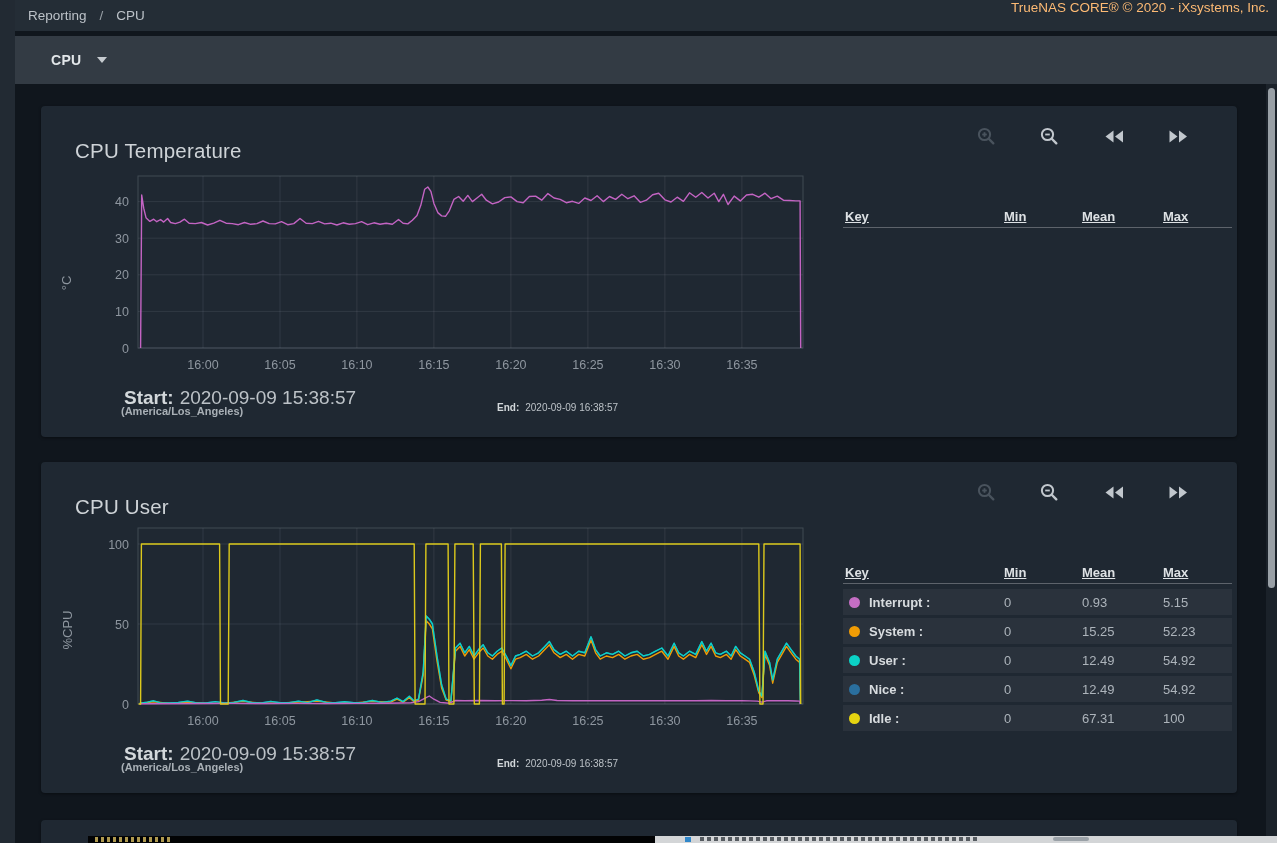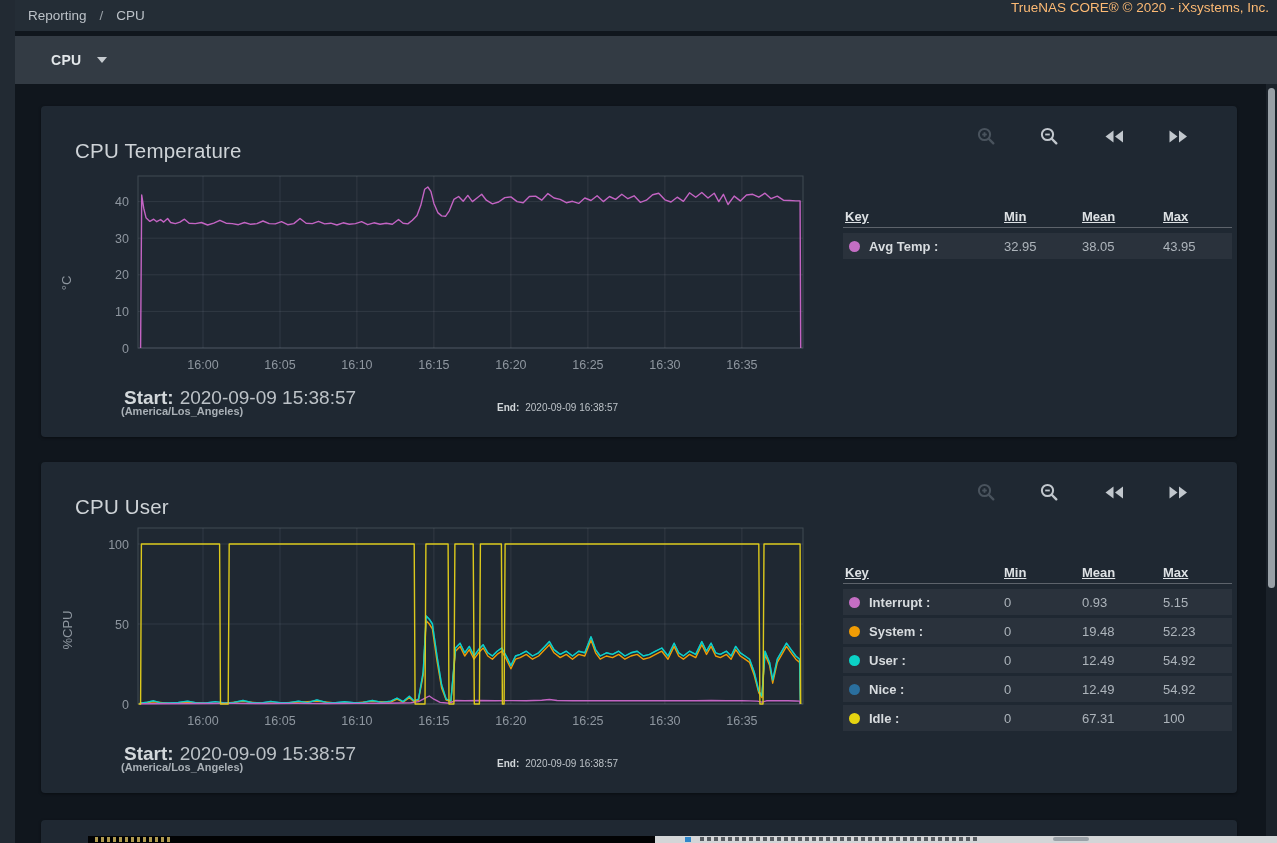--- a/index.html
+++ b/index.html
@@ -151,27 +151,20 @@
         <text x="30" y="177" text-anchor="middle" font-size="13" fill="#8e969f" transform="rotate(-90 30 177)">°C</text>
       </svg>
 
     <div class="legend">
         <div class="legend-header">
           <span>Key</span>
           <span>Min</span>
           <span>Mean</span>
           <span>Max</span>
         </div>
-        <div class="legend-row">
-      <span class="lab">
-        <span class="dot" style="background:#c46ec4"></span>Avg Temp :</span>
-      <span class="val">32.95</span>
-      <span class="val">38.05</span>
-      <span class="val">43.95</span>
-        </div>
       </div>
 
     <div class="f-start">
       <b>Start:</b><span>2020-09-09 15:38:57</span>
     </div>
     <div class="f-tz">(America/Los_Angeles)</div>
     <div class="f-end">
       <b>End:</b><span>2020-09-09 16:38:57</span>
     </div>
   </section>
@@ -250,21 +243,21 @@
       <span class="lab">
         <span class="dot" style="background:#c46ec4"></span>Interrupt :</span>
       <span class="val">0</span>
       <span class="val">0.93</span>
       <span class="val">5.15</span>
         </div>
         <div class="legend-row">
       <span class="lab">
         <span class="dot" style="background:#f09c05"></span>System :</span>
       <span class="val">0</span>
-      <span class="val">19.48</span>
+      <span class="val">15.25</span>
       <span class="val">52.23</span>
         </div>
         <div class="legend-row">
       <span class="lab">
         <span class="dot" style="background:#0bd2c6"></span>User :</span>
       <span class="val">0</span>
       <span class="val">12.49</span>
       <span class="val">54.92</span>
         </div>
         <div class="legend-row">

